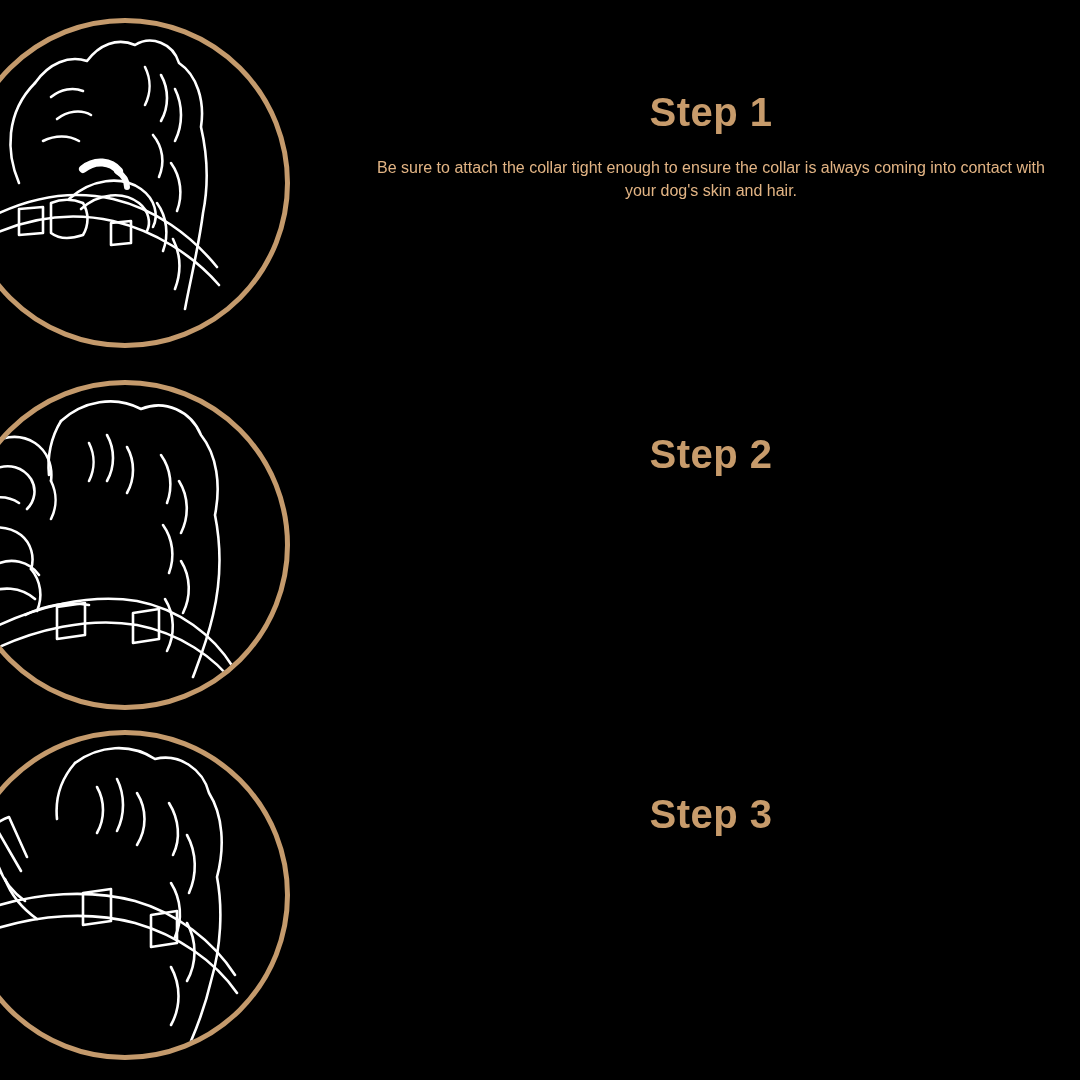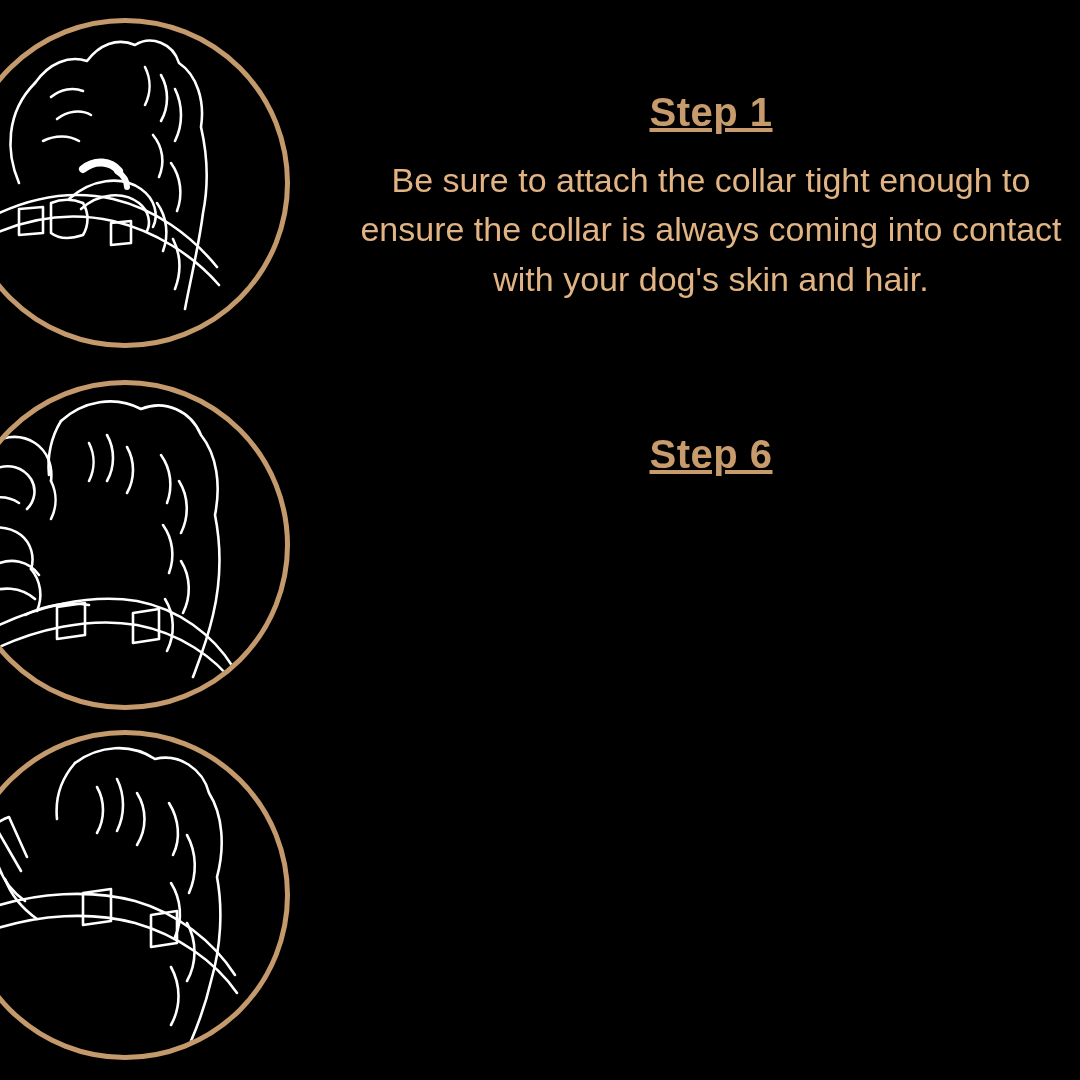--- a/index.html
+++ b/index.html
@@ -60,29 +60,28 @@
     padding-left: 10px;
     text-align: center;
   }
   .step-title {
     color: #c79b6b;
     font-size: 40px;
     font-weight: bold;
     letter-spacing: 0.5px;
     margin: 0 0 22px 0;
     line-height: 1.1;
-    text-decoration: underline;
   }
   #step-row-1 .step-title { margin-top: 72px; }
   #step-row-2 .step-title { margin-top: 52px; }
   #step-row-3 .step-title { margin-top: 62px; }
 
   .step-body {
     color: #e2b484;
-    font-size: 34px;
+    font-size: 16px;
     line-height: 1.45;
     margin: 0 auto;
     max-width: 720px;
   }
   #step-row-1 .step-body { max-width: 710px; }
   #step-row-2 .step-body { max-width: 718px; }
   #step-row-3 .step-body { max-width: 700px; }
 </style>
 </head>
 <body>
@@ -163,21 +162,21 @@
 
             <path d="M92 222 L92 254 L120 250 L120 218 Z"></path>
             <path d="M168 228 L168 258 L194 254 L194 224 Z"></path>
 
             <path d="M60 230 C80 220 104 216 124 220"></path>
           </g>
         </svg>
       </div>
     </div>
     <div class="text-col">
-      <h2 class="step-title">Step 6</h2>
+      <h2 class="step-title">Step 2</h2>
     </div>
   </div>
 
   <div class="step-row" id="step-row-3">
     <div class="illus-wrap">
       <div class="illus-circle">
         <svg viewBox="0 0 320 320" xmlns="http://www.w3.org/2000/svg">
           <g fill="none" stroke="#ffffff" stroke-width="2.6" stroke-linecap="round" stroke-linejoin="round">
 
             <path d="M110 28 C134 10 166 8 190 24 C214 18 238 34 244 58 C258 80 260 112 252 142 C258 174 256 212 246 246 C240 272 232 292 226 306"></path>
@@ -202,16 +201,17 @@
 
             <path d="M16 110 C22 96 32 86 44 82 L62 122"></path>
             <path d="M10 134 C14 118 22 106 34 98 L56 136"></path>
             <circle cx="18" cy="104" r="10"></circle>
             <circle cx="14" cy="140" r="10"></circle>
           </g>
         </svg>
       </div>
     </div>
     <div class="text-col">
+      <h2 class="step-title">Step 3</h2>
     </div>
   </div>
 
 </div>
 
 </body></html>

